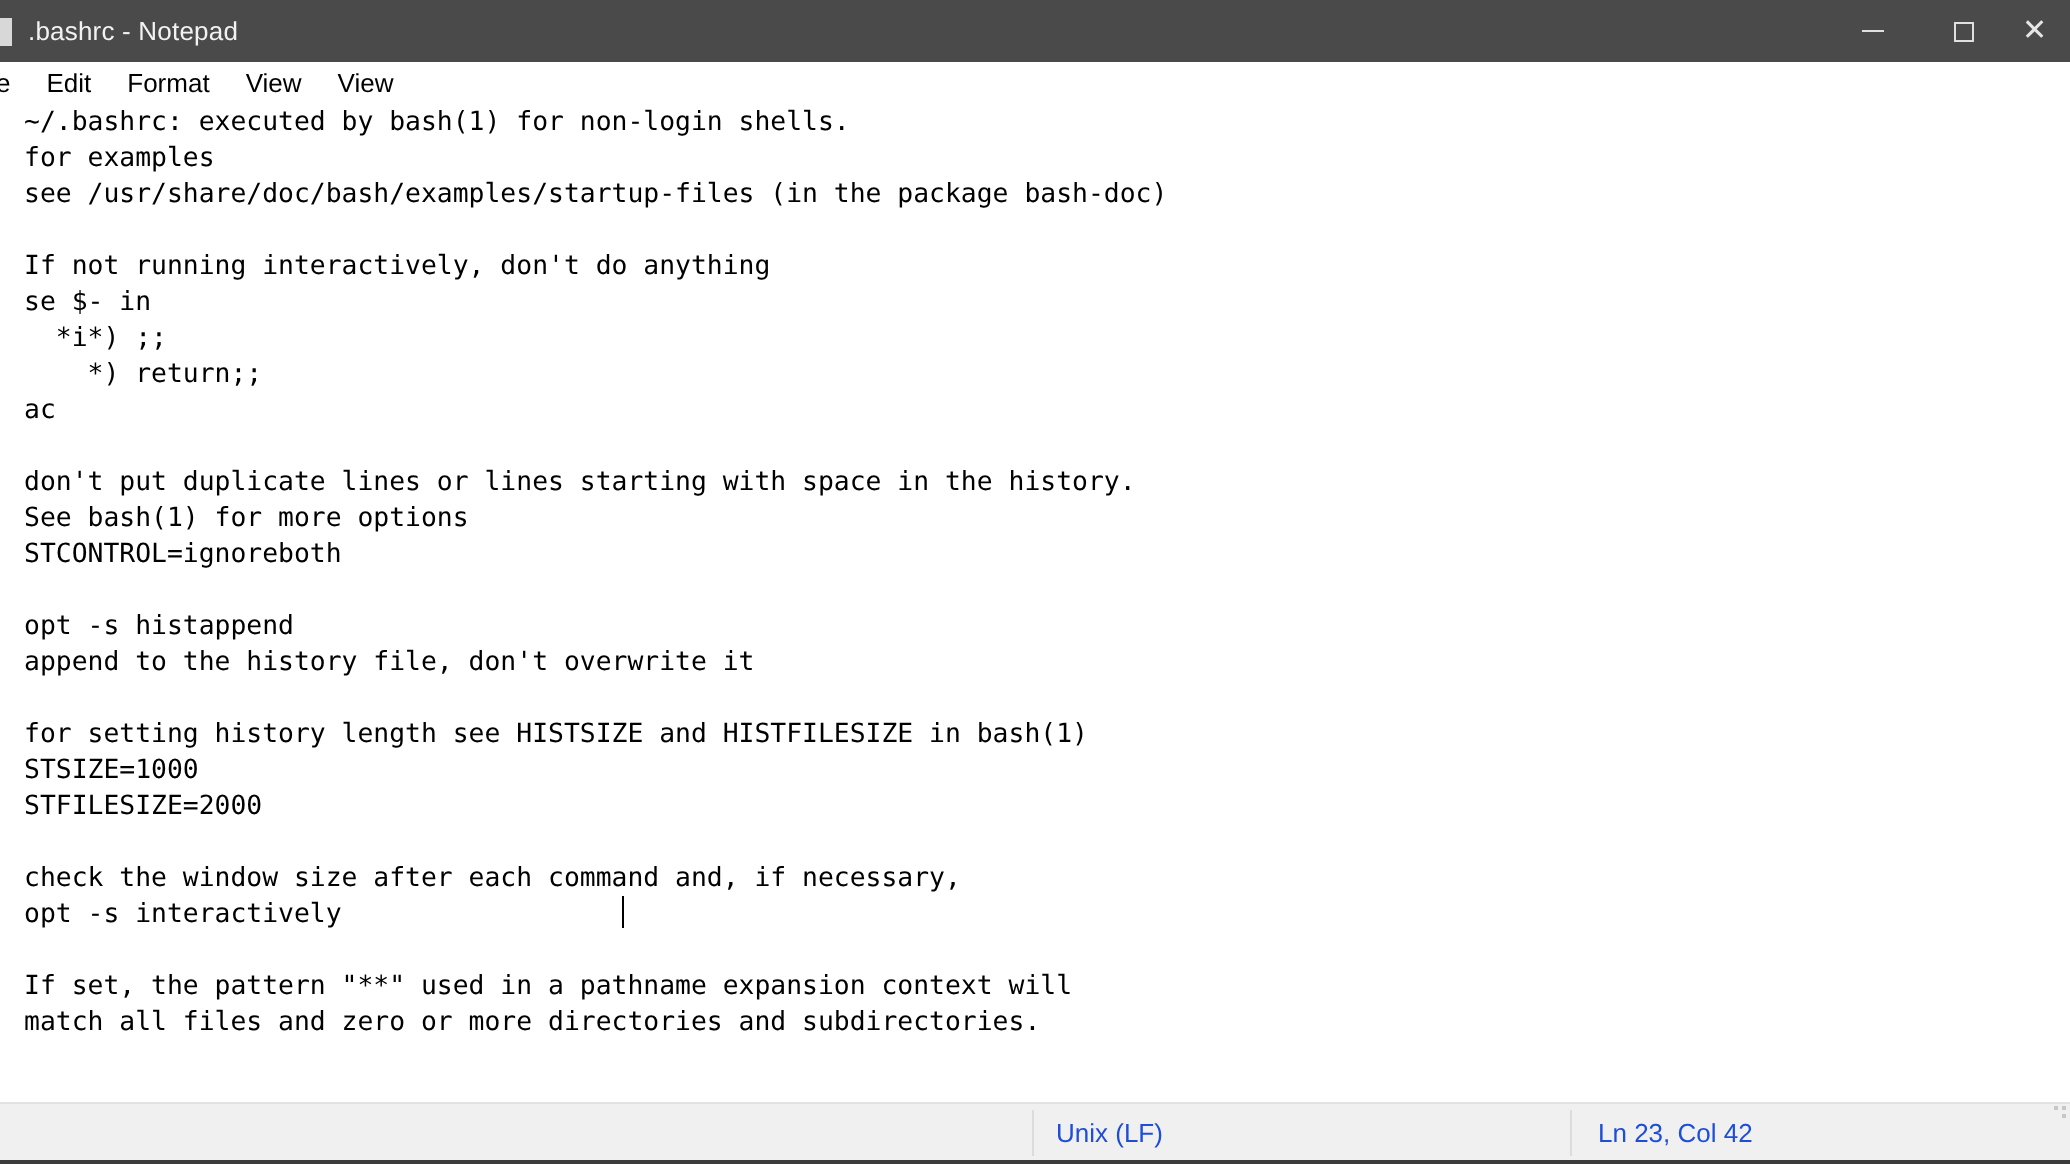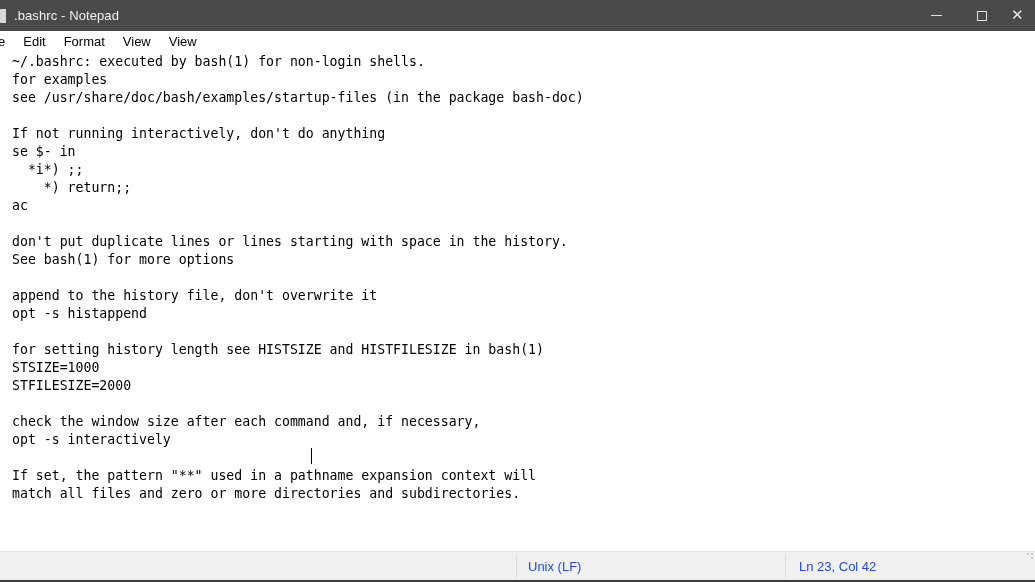--- a/index.html
+++ b/index.html
@@ -245,23 +245,24 @@
         <div class="code-line">see /usr/share/doc/bash/examples/startup-files (in the package bash-doc)</div>
         <div class="code-line"></div>
         <div class="code-line">If not running interactively, don't do anything</div>
         <div class="code-line">se $- in</div>
         <div class="code-line">  *i*) ;;</div>
         <div class="code-line">    *) return;;</div>
         <div class="code-line">ac</div>
         <div class="code-line"></div>
         <div class="code-line">don't put duplicate lines or lines starting with space in the history.</div>
         <div class="code-line">See bash(1) for more options</div>
-        <div class="code-line"></div>
+        <div class="code-line">STCONTROL=ignoreboth</div>
+        <div class="code-line"></div>
+        <div class="code-line">opt -s histappend</div>
         <div class="code-line">append to the history file, don't overwrite it</div>
-        <div class="code-line">opt -s histappend</div>
         <div class="code-line"></div>
         <div class="code-line">for setting history length see HISTSIZE and HISTFILESIZE in bash(1)</div>
         <div class="code-line">STSIZE=1000</div>
         <div class="code-line">STFILESIZE=2000</div>
         <div class="code-line"></div>
         <div class="code-line">check the window size after each command and, if necessary,</div>
         <div class="code-line">opt -s interactively</div>
         <div class="code-line"></div>
         <div class="code-line">If set, the pattern "**" used in a pathname expansion context will</div>
         <div class="code-line">match all files and zero or more directories and subdirectories.</div>

